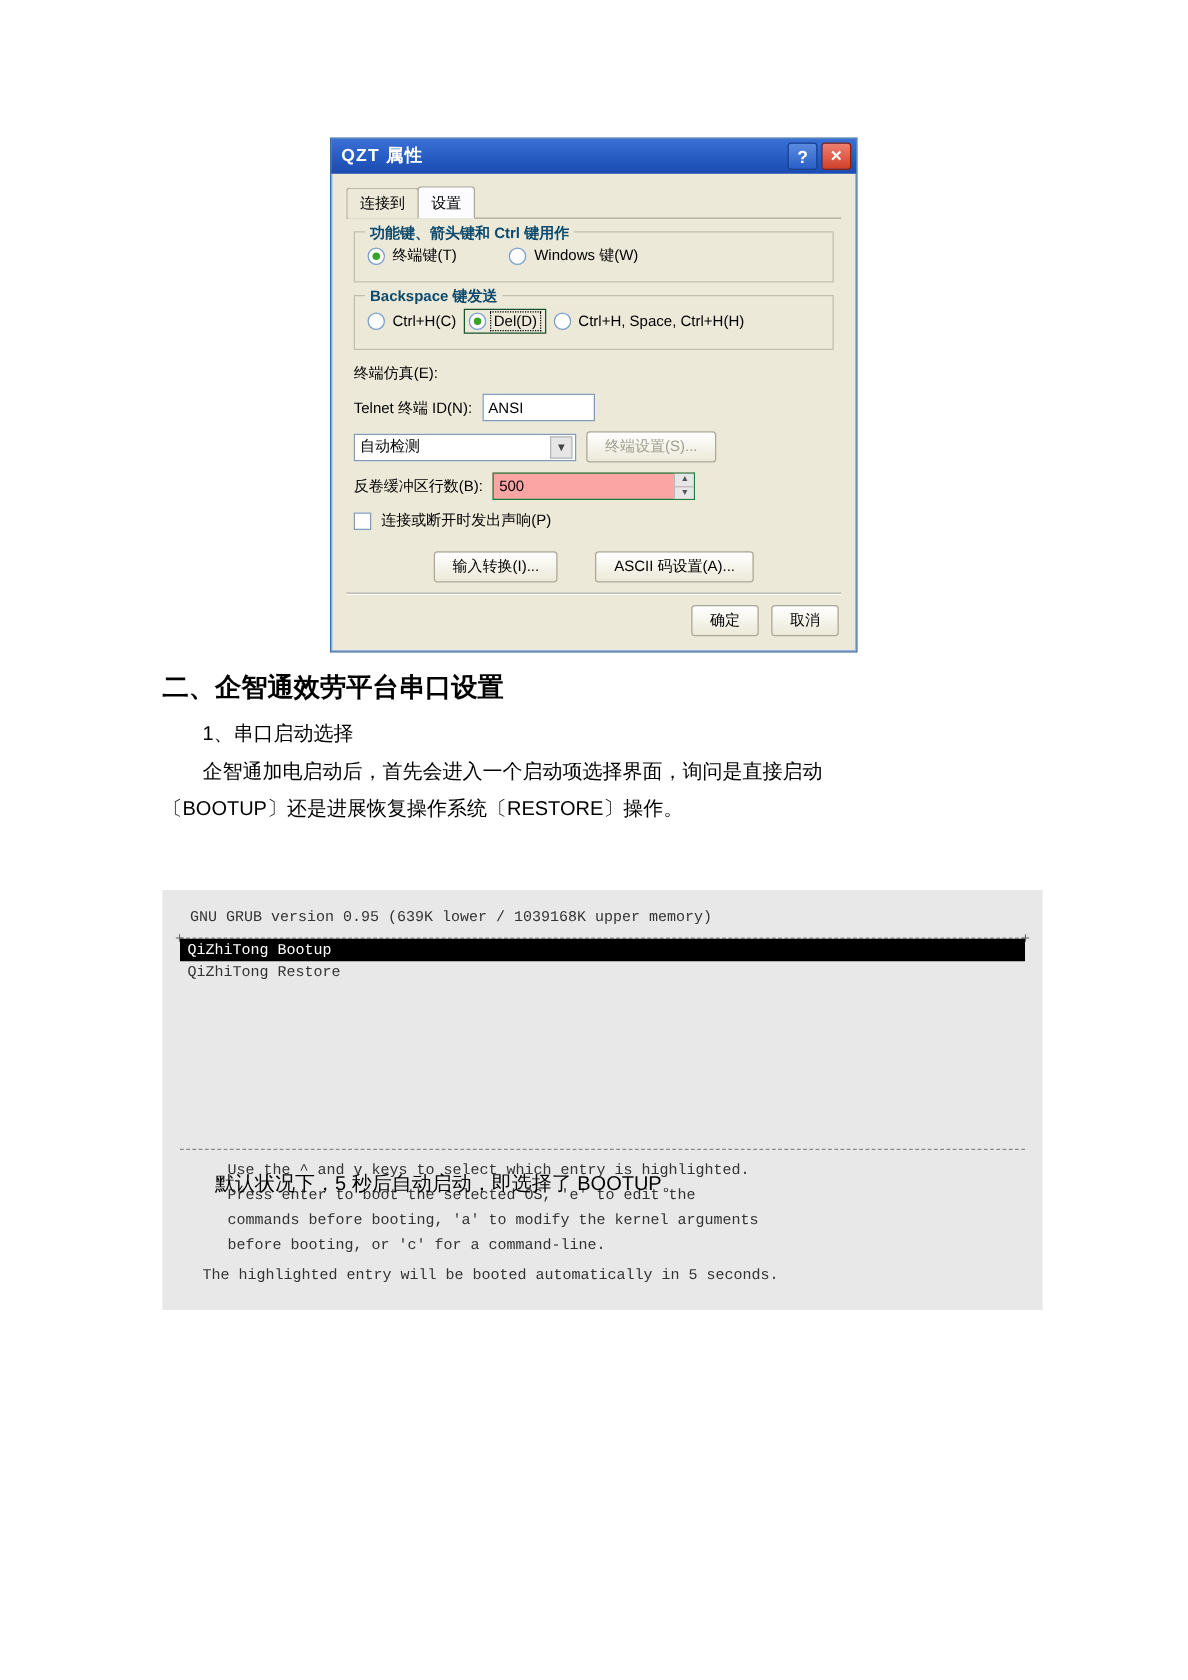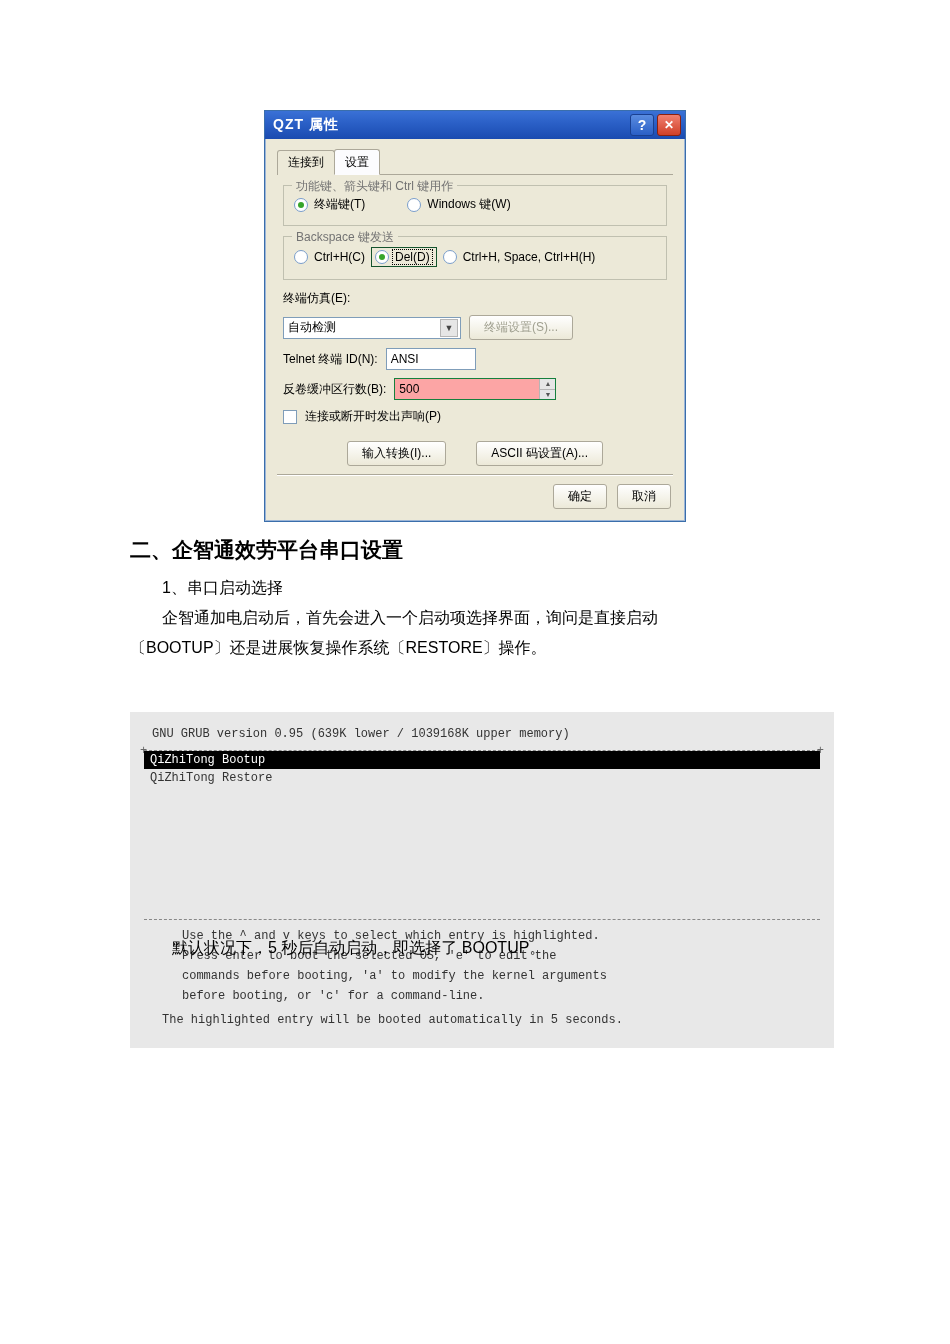--- a/index.html
+++ b/index.html
@@ -74,22 +74,23 @@
     border: 1px solid #c0c0b0;
     padding: 8px 10px 10px 10px;
     margin: 0 6px 10px 6px;
     position: relative;
   }
   .fieldset .legend {
     position: absolute;
     top: -8px; left: 8px;
     background: #ece9d8;
     padding: 0 4px;
-    color: #737373;
+    color: #0c4a6e;
     font-size: 12px;
+    font-weight: bold;
   }
   .radio-row { display: flex; align-items: center; gap: 6px; margin: 2px 0; flex-wrap: wrap; }
   .radio {
     width: 12px; height: 12px; border: 1px solid #7a9ecb; border-radius: 50%;
     display: inline-flex; align-items: center; justify-content: center; background:#fff;
   }
   .radio.checked::after {
     content: ""; width: 6px; height: 6px; border-radius: 50%; background: #37a52a;
   }
   .del-highlight {
@@ -237,32 +238,32 @@
           </span>
           <span class="radio"></span>
           <span>Ctrl+H, Space, Ctrl+H(H)</span>
         </div>
       </div>
 
       <div class="row">
         <span class="label">终端仿真(E):</span>
       </div>
       <div class="row">
+        <span class="label">Telnet 终端 ID(N):</span>
+        <div class="input" style="width:80px">
+          <span>ANSI</span>
+        </div>
+      </div>
+
+      <div class="row">
         <div class="select" style="width:170px">
           <span>自动检测</span>
           <span class="arrow">▼</span>
         </div>
         <button class="btn disabled">终端设置(S)...</button>
-      </div>
-
-      <div class="row">
-        <span class="label">Telnet 终端 ID(N):</span>
-        <div class="input" style="width:80px">
-          <span>ANSI</span>
-        </div>
       </div>
 
       <div class="row">
         <span class="label">反卷缓冲区行数(B):</span>
         <div class="spinner" style="width:160px">
           <span class="val">500</span>
           <span class="spin">
               <div>▲</div>
               <div>▼</div>
             </span>

